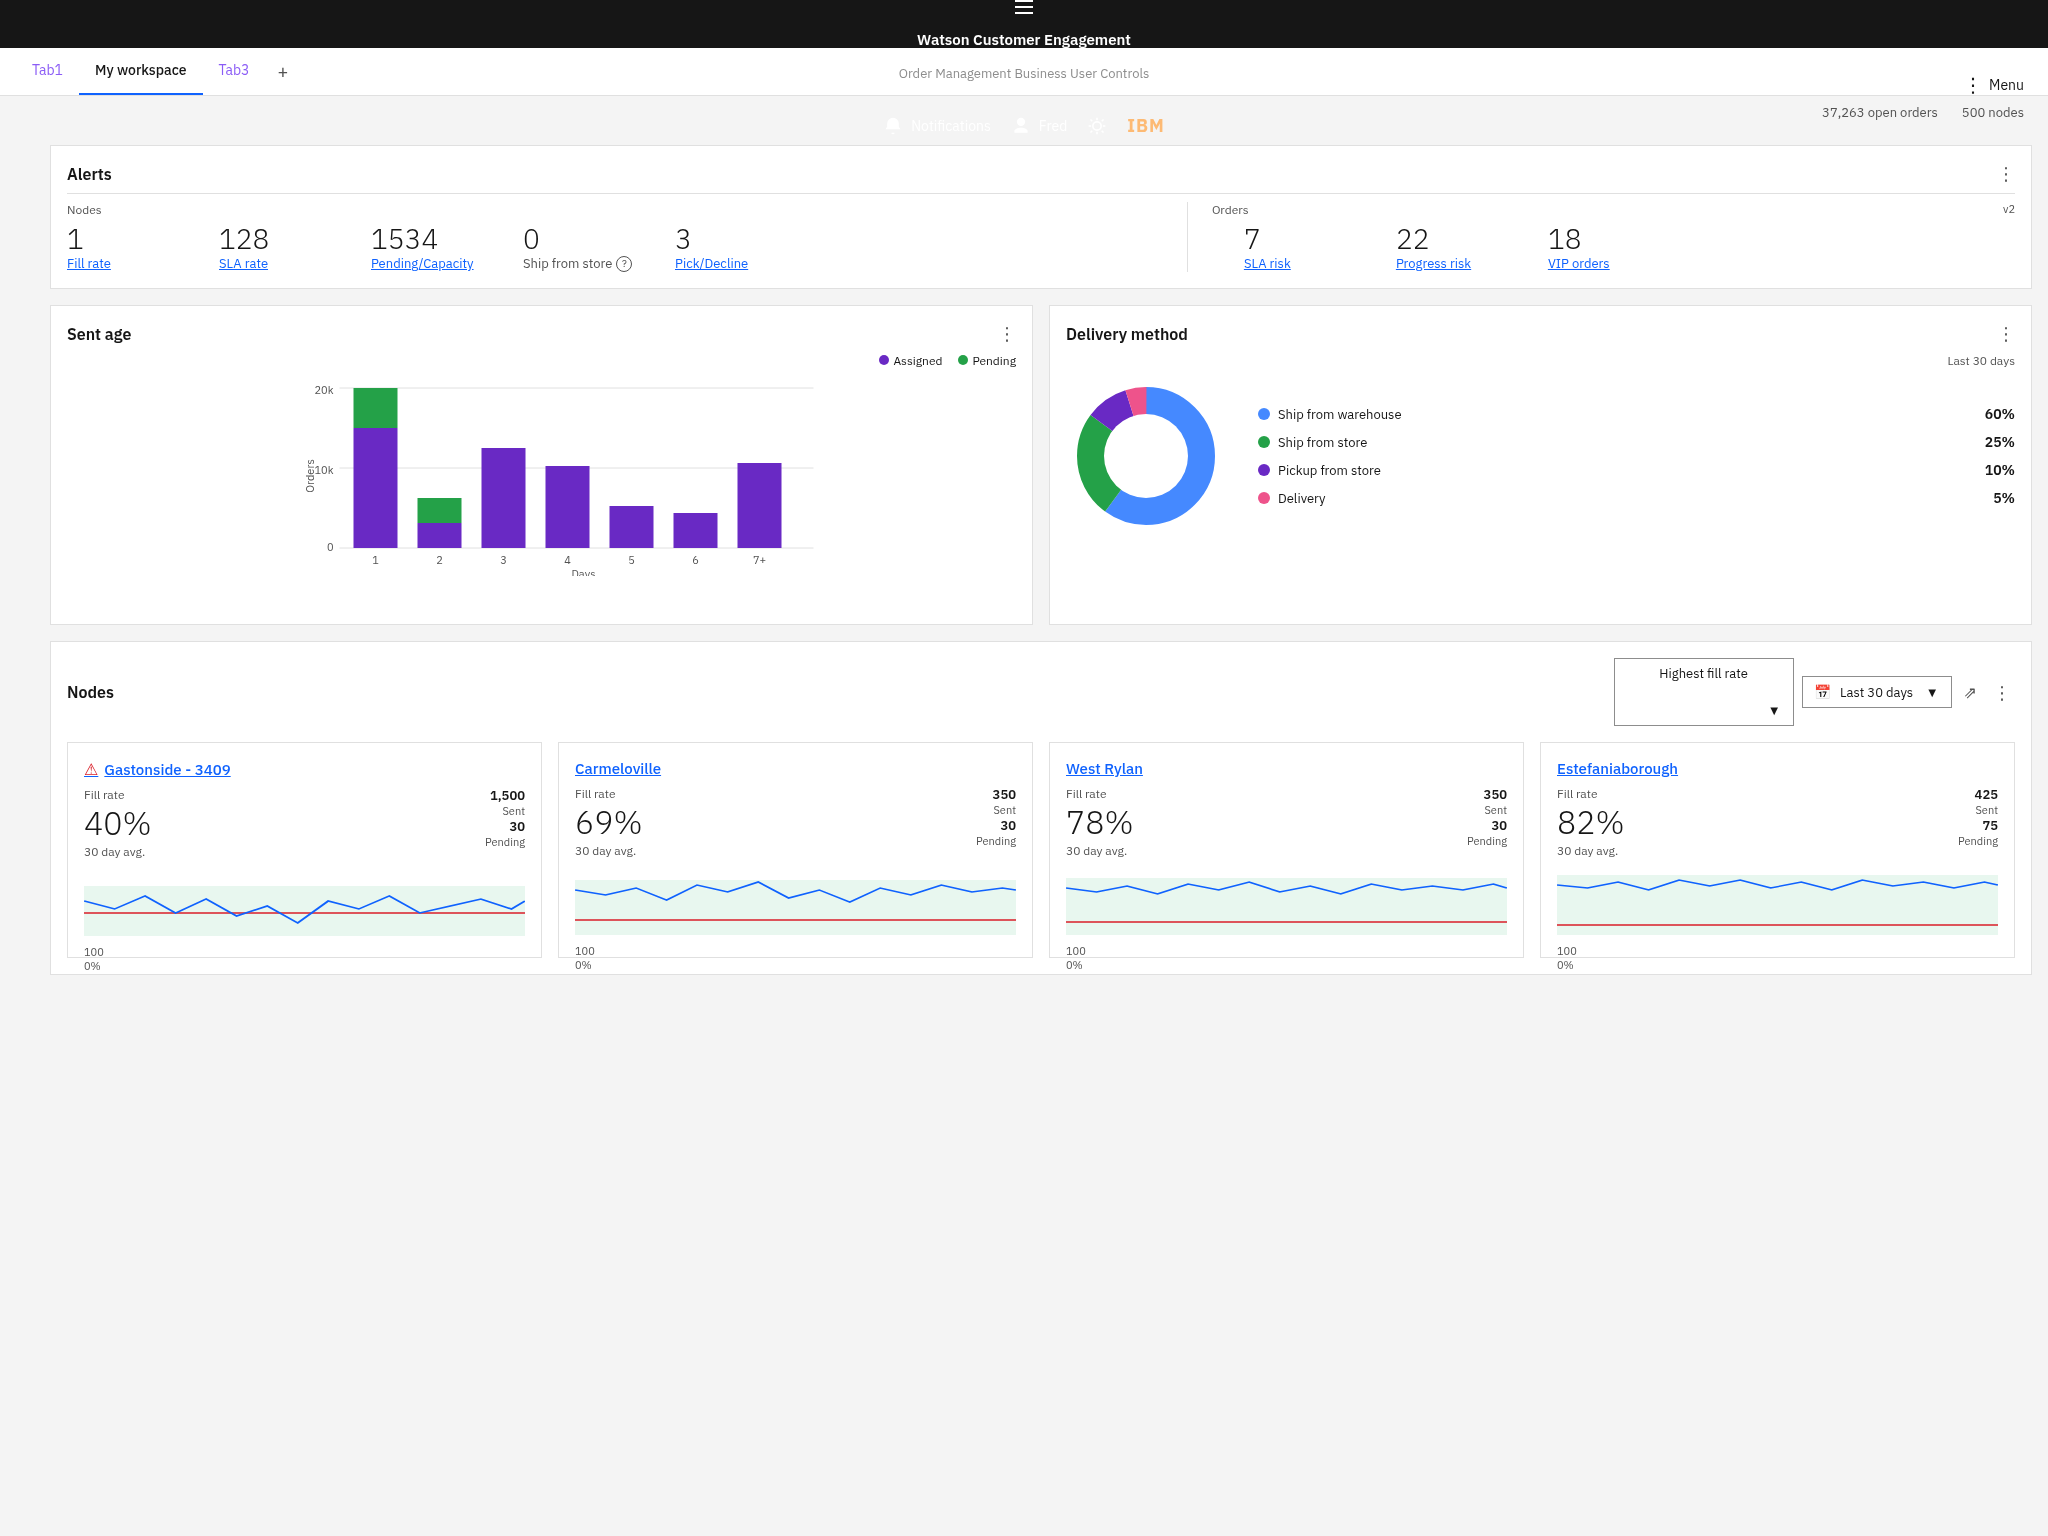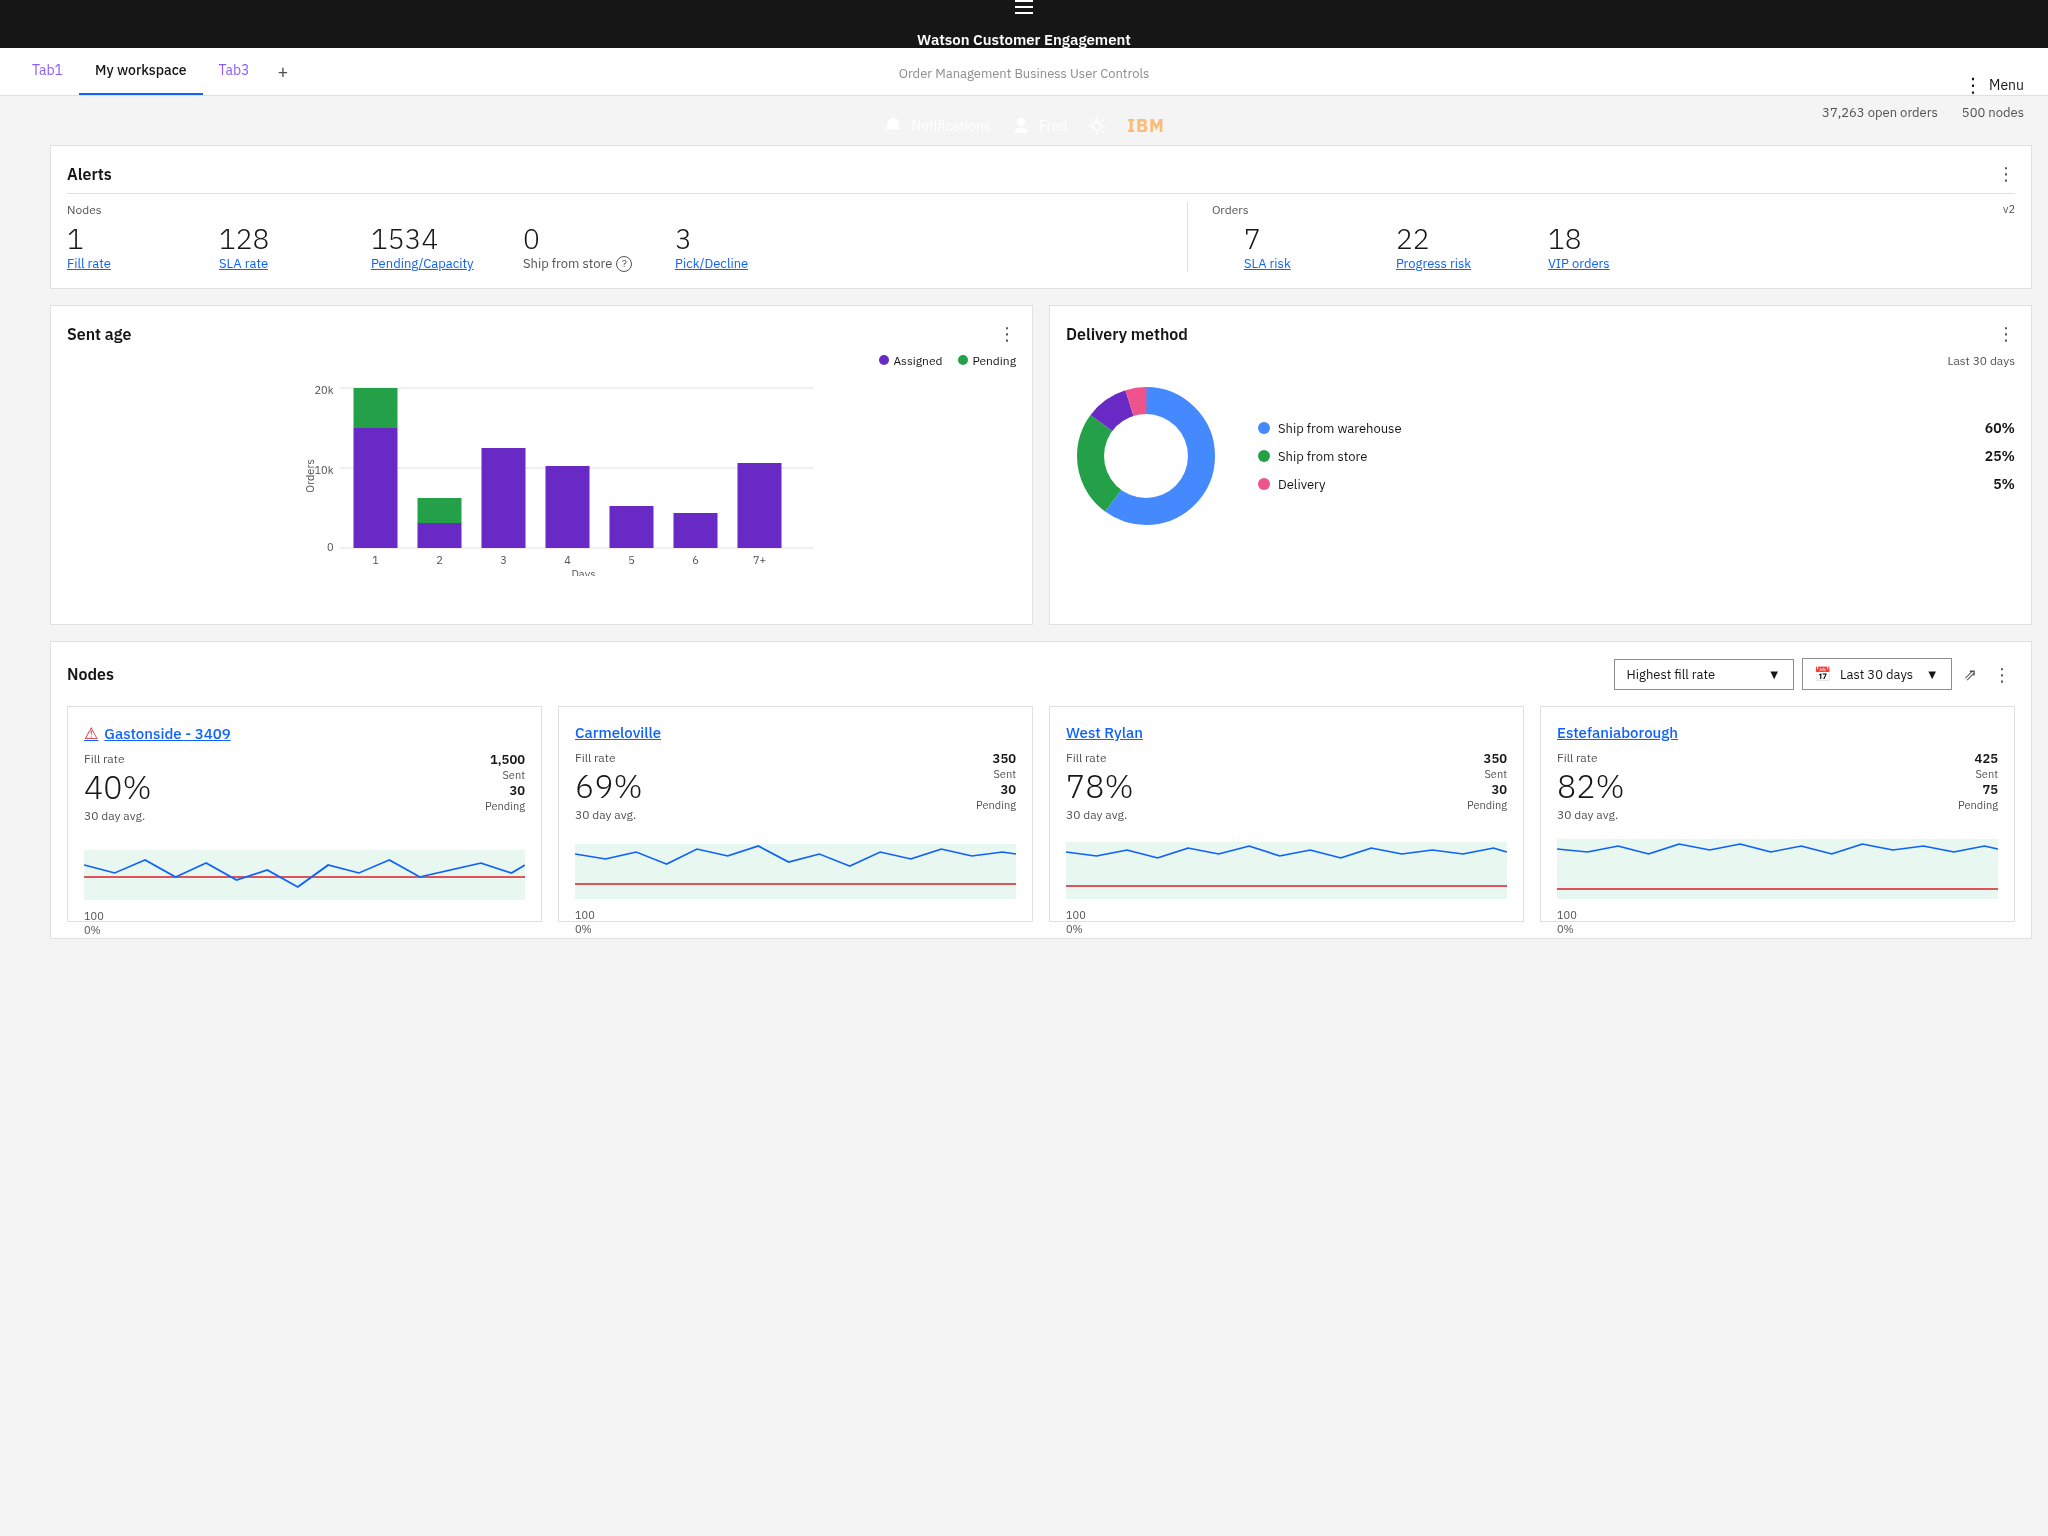--- a/index.html
+++ b/index.html
@@ -115,24 +115,25 @@
     
     .nodes-header { display: flex; align-items: center; margin-bottom: 16px; }
     .nodes-title { font-size: 16px; font-weight: 600; }
     .nodes-controls { display: flex; align-items: center; gap: 8px; margin-left: auto; }
     .nodes-select {
       border: 1px solid #8d8d8d;
       padding: 6px 12px;
       font-size: 13px;
       display: flex;
       align-items: center;
-      gap: 8px;
+      gap: 20px;
       cursor: pointer;
       background: #fff;
       min-width: 180px;
+      flex-direction: column;
     }
     .nodes-select-arrow { margin-left: auto; }
     .nodes-date-select {
       border: 1px solid #8d8d8d;
       padding: 6px 12px;
       font-size: 13px;
       display: flex;
       align-items: center;
       gap: 8px;
       cursor: pointer;
@@ -354,20 +355,25 @@
             <span class="delivery-legend-dot" style="background:#4589ff;"></span>
             <span class="delivery-legend-label">Ship from warehouse</span>
             <span class="delivery-legend-pct">60%</span>
           </div>
           <div class="delivery-legend-item">
             <span class="delivery-legend-dot" style="background:#24a148;"></span>
             <span class="delivery-legend-label">Ship from store</span>
             <span class="delivery-legend-pct">25%</span>
           </div>
           <div class="delivery-legend-item">
+            <span class="delivery-legend-dot" style="background:#6929c4;"></span>
+            <span class="delivery-legend-label">Pickup from store</span>
+            <span class="delivery-legend-pct">10%</span>
+          </div>
+          <div class="delivery-legend-item">
             <span class="delivery-legend-dot" style="background:#ee538b;"></span>
             <span class="delivery-legend-label">Delivery</span>
             <span class="delivery-legend-pct">5%</span>
           </div>
         </div>
       </div>
     </div>
   </div>
 
   <div class="card">

